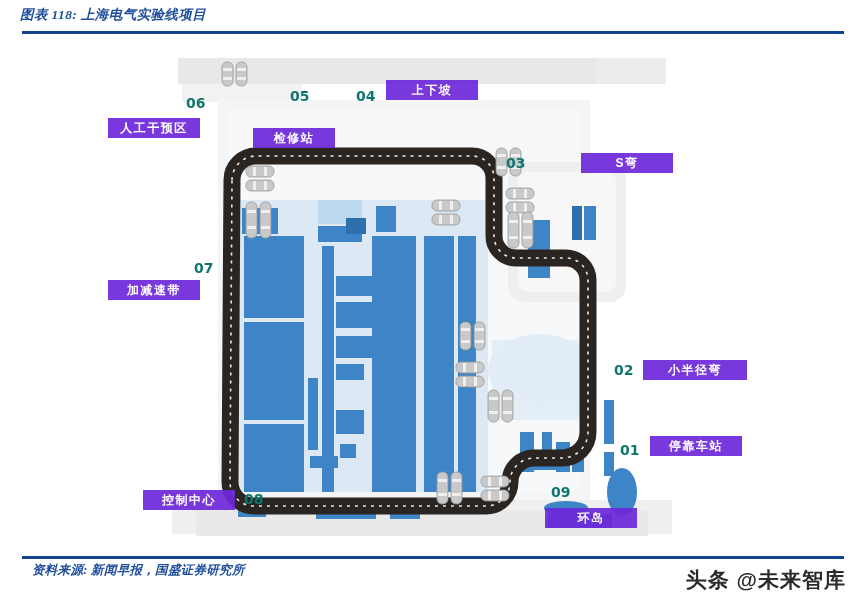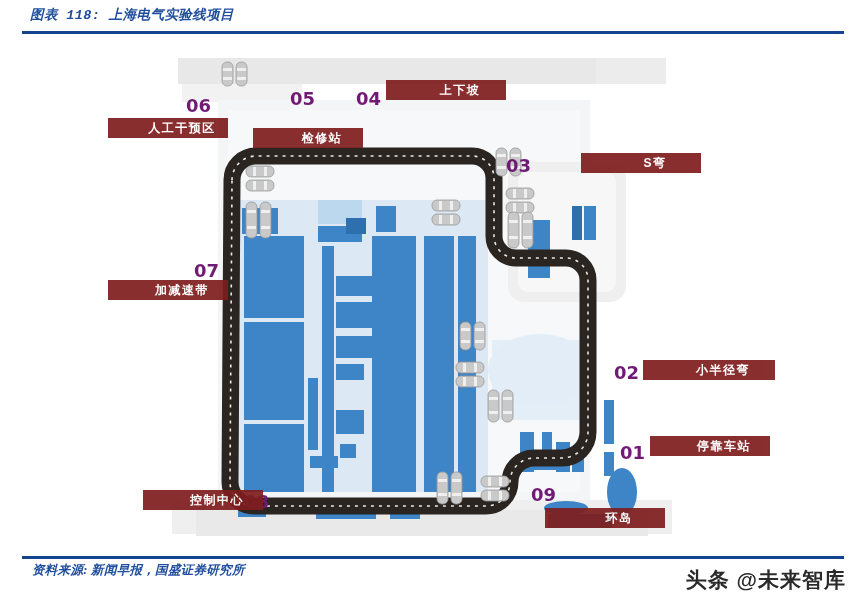--- a/index.html
+++ b/index.html
@@ -11,23 +11,23 @@
     width: 866px;
     height: 605px;
     font-family: "Liberation Sans", "DejaVu Sans", sans-serif;
     overflow: hidden;
     position: relative;
   }
 
   
   #exhibit-title {
     position: absolute;
-    left: 30px;
+    left: 20px;
     top: 6px;
-    font-family: Liberation Mono, monospace;
+    font-family: Liberation Serif, serif;
     font-style: italic;
     font-weight: bold;
     font-size: 13.5px;
     color: #1F4E9C;
     letter-spacing: .4px;
     white-space: nowrap;
   }
   #title-rule {
     position: absolute;
     left: 22px;
@@ -77,36 +77,35 @@
     top: 40px;
     width: 866px;
     height: 512px;
     background: #ffffff;
   }
   #figure svg { display: block; }
 
   
   .lbl {
     position: absolute;
-    background: #7f1d1d;
+    background: #6d28d9;
     color: #ffffff;
     font-size: 12px;
     font-weight: bold;
     letter-spacing: 1.5px;
     text-align: center;
     line-height: 20px;
     height: 20px;
     white-space: nowrap;
     opacity: .92;
-    padding-left: 28px;
   }
   .num {
     position: absolute;
-    color: #701a75;
-    font-size: 18px;
+    color: #0f766e;
+    font-size: 14px;
     font-weight: bold;
     font-family: "DejaVu Sans", sans-serif;
     white-space: nowrap;
   }
 </style>
 </head>
 <body>
 
 <div id="exhibit-title">图表 118:  上海电气实验线项目</div>
 <div id="title-rule"></div>
@@ -354,19 +353,19 @@
 
   <div class="num" style="left:186px; top:55px;">06</div>
   <div class="lbl" style="left:108px; top:78px; width:92px;">人工干预区</div>
 
   <div class="num" style="left:186px; top:220px;margin-left:8px;">07</div>
   <div class="lbl" style="left:108px; top:240px; width:92px;">加减速带</div>
 
   <div class="num" style="left:244px; top:451px;">08</div>
   <div class="lbl" style="left:143px; top:450px; width:92px;">控制中心</div>
 
-  <div class="num" style="left:531px; top:444px;">09</div>
+  <div class="num" style="left:551px; top:444px;">09</div>
   <div class="lbl" style="left:545px; top:468px; width:92px;">环岛</div>
 </div>
 
 <div id="footer-rule"></div>
 <div id="source-note">资料来源: 新闻早报，国盛证券研究所</div>
 <div id="watermark">头条 @未来智库</div>
 
 </body></html>

